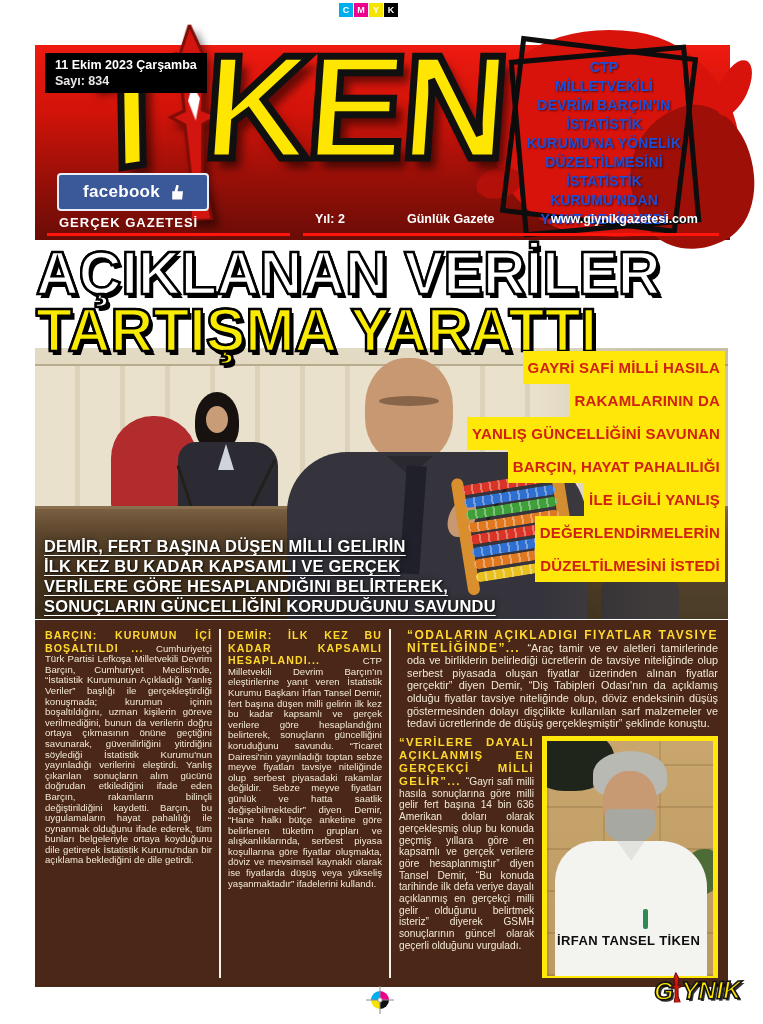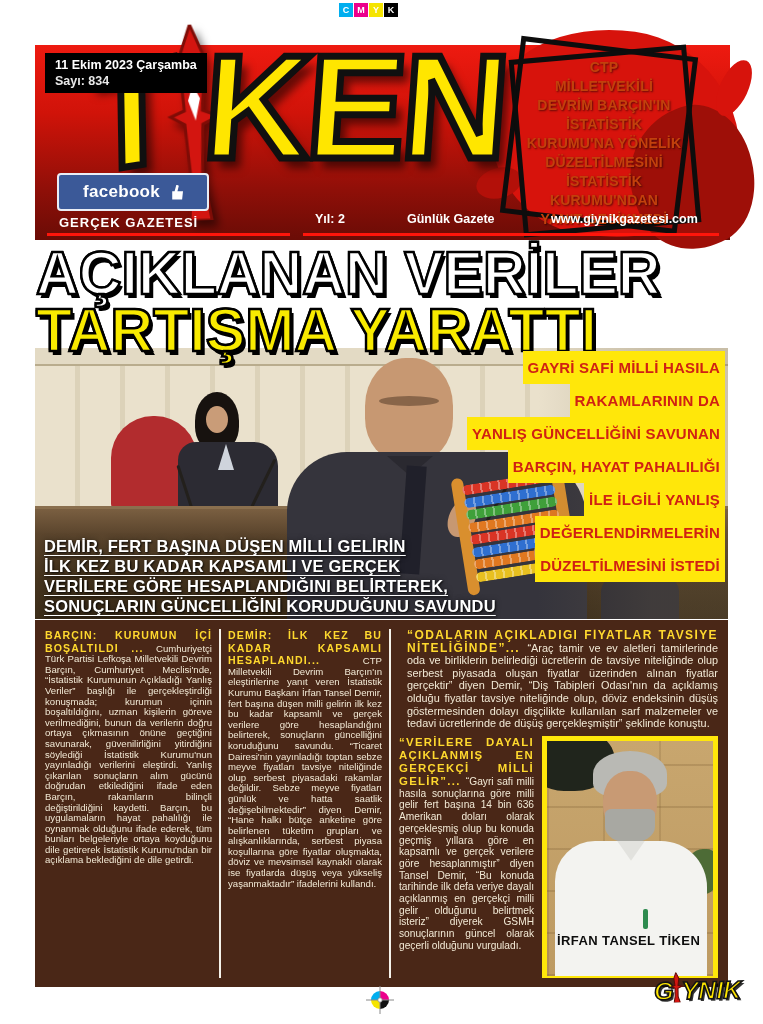--- a/index.html
+++ b/index.html
@@ -47,21 +47,21 @@
   .b1{left:18px;top:12px;width:255px;height:208px;background:#d7130c;
       border-radius:52% 48% 58% 42%/45% 60% 40% 55%;transform:rotate(8deg);}
   .b2{left:160px;top:90px;width:125px;height:140px;background:#9e0f08;
       border-radius:60% 40% 50% 50%/55% 45% 60% 40%;transform:rotate(-22deg);}
   .b3{left:250px;top:40px;width:28px;height:60px;background:#d7130c;border-radius:50%;transform:rotate(25deg);}
   .b4{left:6px;top:150px;width:46px;height:30px;background:#b31009;border-radius:50%;transform:rotate(-15deg);}
   .frame{position:absolute;border:5px solid #0d0d0d;width:168px;height:168px;}
   .f1{left:40px;top:28px;transform:rotate(7deg);}
   .f2{left:46px;top:34px;transform:rotate(-5deg);}
   .tr-text{position:absolute;left:28px;top:40px;width:212px;text-align:center;z-index:5;}
-  .tr-text span{font:800 14px/19px "Liberation Sans",sans-serif;color:#c2410c;
+  .tr-text span{font:800 14px/19px "Liberation Sans",sans-serif;color:#1d4ed8;
                 text-shadow:1px 1px 2px rgba(0,0,0,.55);letter-spacing:.2px;}
 
   
   .headline{position:absolute;left:36px;top:243px;z-index:3;}
   .hl{font:bold 61px/1 "Liberation Sans",sans-serif;white-space:nowrap;
       transform:scaleX(.97);transform-origin:left;
       -webkit-text-stroke:2.5px #000;
       text-shadow:3px 4px 0 #000,-1px -1px 0 #000,1px -1px 0 #000,-1px 1px 0 #000;}
   .hl1{color:#ffffff;}
   .hl2{color:#f8ea00;margin-top:-4px;}

